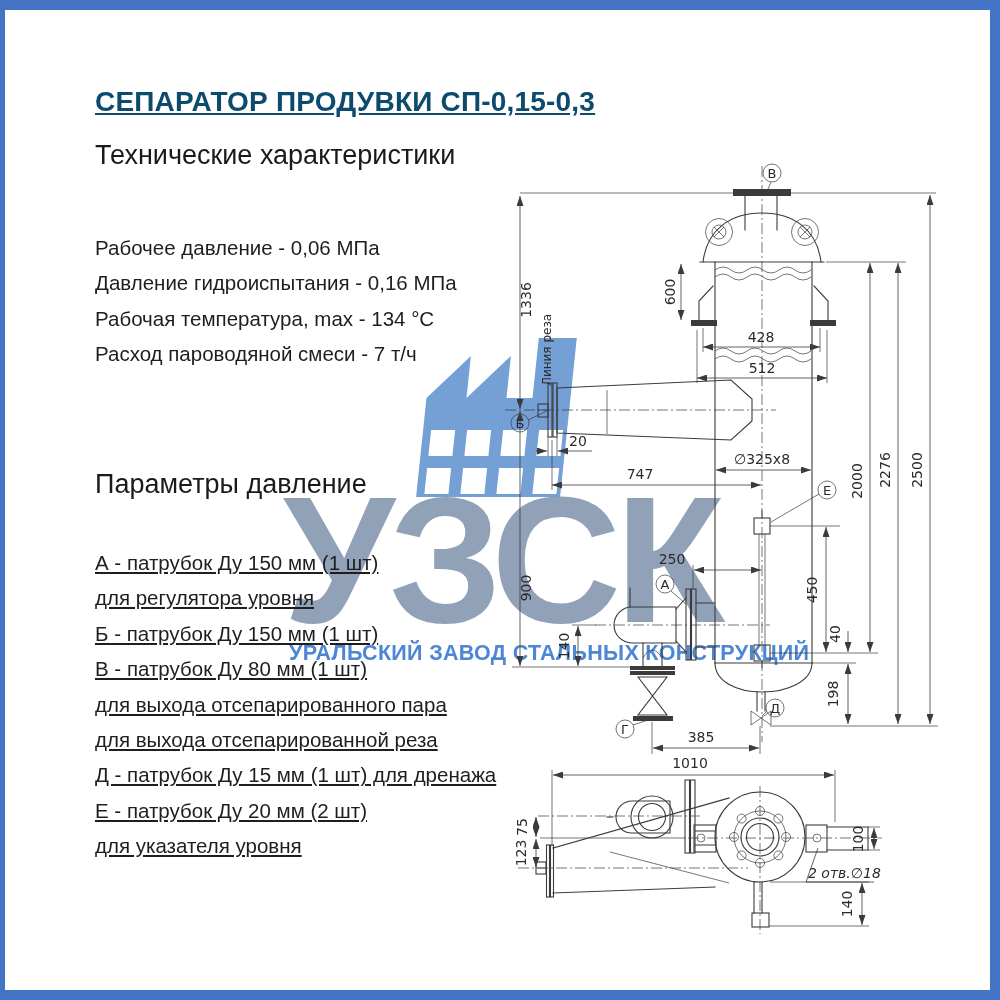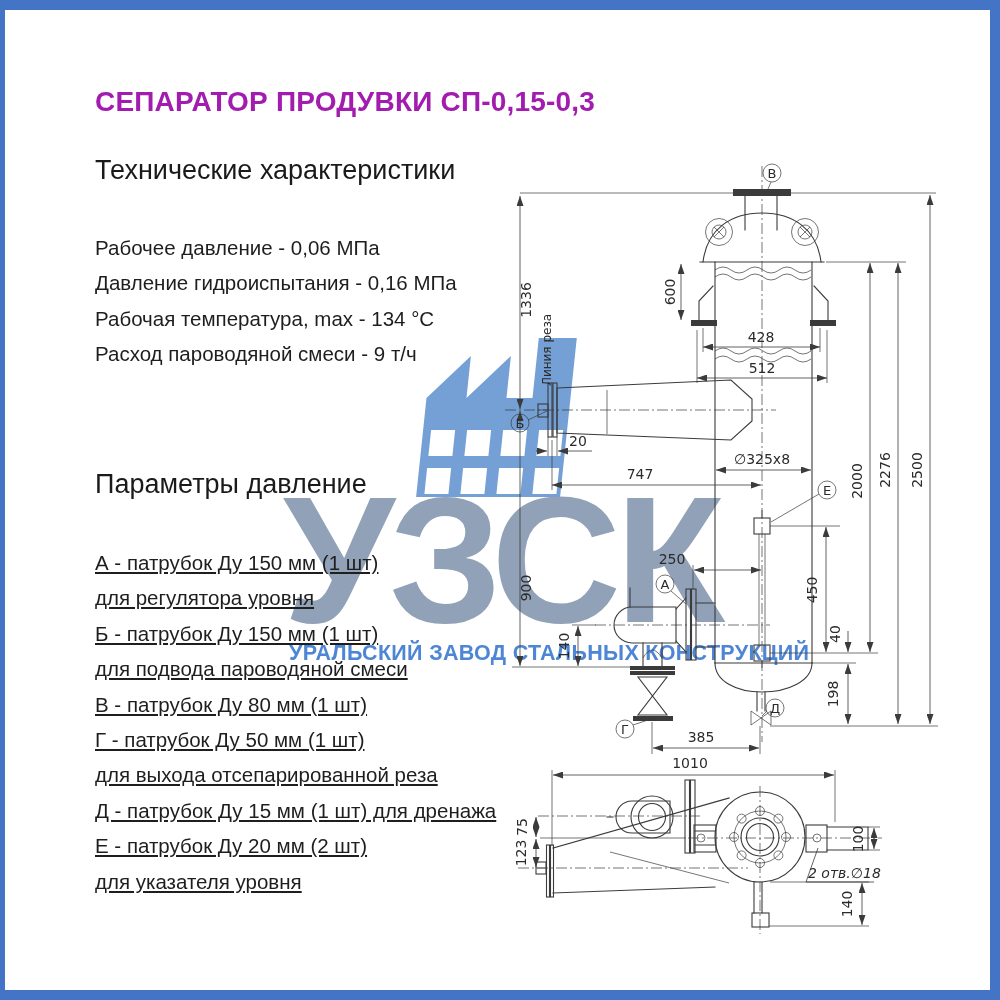--- a/index.html
+++ b/index.html
@@ -10,23 +10,23 @@
   
   .wm{position:absolute;inset:0;z-index:1;padding-left:28px;}
   .wm-abbr{position:absolute;left:283px;top:470px;font-size:180px;line-height:180px;font-weight:bold;
            letter-spacing:-6px;color:#8c9db4;opacity:.95;white-space:nowrap;}
   .wm-slogan{position:absolute;left:289px;top:641px;font-size:21.5px;font-weight:bold;
              letter-spacing:.3px;color:#4d86d4;white-space:nowrap;}
   .wm-factory{position:absolute;left:415px;top:336px;}
 
   
   .content{position:absolute;inset:0;z-index:10;}
-  .title{position:absolute;left:95px;top:86px;font-size:28px;font-weight:bold;letter-spacing:.2px;color:#a21caf;}
+  .title{position:absolute;left:95px;top:86px;font-size:28px;font-weight:bold;letter-spacing:.2px;color:#0c4a6e;text-decoration:underline;}
   .h2{position:absolute;left:95px;font-size:27px;font-weight:400;color:#1a1a1a;}
-  .h2.tech{top:155px;}
+  .h2.tech{top:140px;}
   .h2.pipes{top:469px;}
   .list{position:absolute;left:95px;font-size:20.5px;color:#1e1e1e;}
   .list.specs{top:230px;}
   .list.pipelist{top:545px;text-decoration:underline;}
   .list div{height:35.4px;line-height:35.4px;white-space:pre-wrap;}
 
   
   .drawing{position:absolute;left:495px;top:150px;width:460px;height:800px;z-index:10;}
   .ln{fill:none;stroke:#3b3b3b;stroke-width:1.1;stroke-linecap:square;}
   .thin{fill:none;stroke:#3b3b3b;stroke-width:.7;}
@@ -62,30 +62,29 @@
     <div class="wm-slogan">УРАЛЬСКИЙ ЗАВОД СТАЛЬНЫХ КОНСТРУКЦИЙ</div>
   </div>
 
   <div class="content">
     <div class="title">СЕПАРАТОР ПРОДУВКИ СП-0,15-0,3</div>
     <div class="h2 tech">Технические характеристики</div>
     <div class="list specs">
       <div>Рабочее давление - 0,06 МПа</div>
       <div>Давление гидроиспытания - 0,16 МПа</div>
       <div>Рабочая температура, max - 134 °С</div>
-      <div>Расход пароводяной смеси - 9 т/ч</div>
+      <div>Расход пароводяной смеси - 7 т/ч</div>
     </div>
     <div class="h2 pipes">Параметры давление</div>
     <div class="list pipelist">
       <div>А - патрубок Ду 150 мм (1 шт)</div>
       <div>для регулятора уровня</div>
       <div>Б - патрубок Ду 150 мм (1 шт)</div>
-      <div>для подвода пароводяной смеси</div>
       <div>В - патрубок Ду 80 мм (1 шт)</div>
-      <div>Г - патрубок Ду 50 мм (1 шт)</div>
+      <div>для выхода отсепарированного пара</div>
       <div>для выхода отсепарированной реза</div>
       <div>Д - патрубок Ду 15 мм (1 шт) для дренажа</div>
       <div>Е - патрубок Ду 20 мм (2 шт)</div>
       <div>для указателя уровня</div>
     </div>
 
     <svg class="drawing" viewBox="495 150 460 800">
       <defs>
         <marker id="ar" markerUnits="userSpaceOnUse" markerWidth="10" markerHeight="7" refX="10" refY="3.5" orient="auto-start-reverse">
           <path d="M0,0 L10,3.5 L0,7 Z" fill="#3b3b3b"></path>

